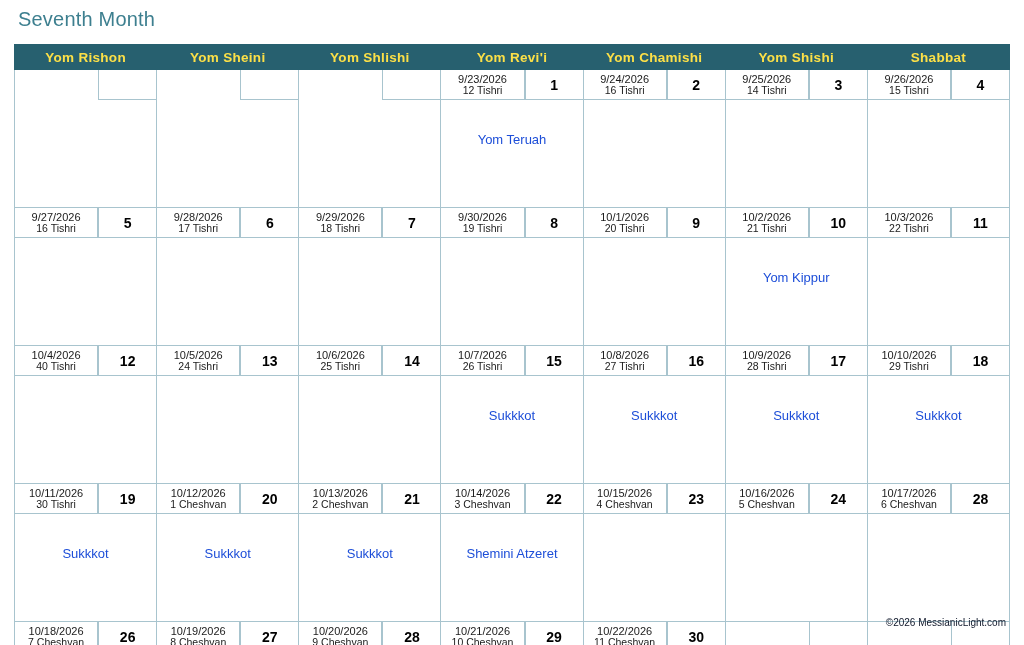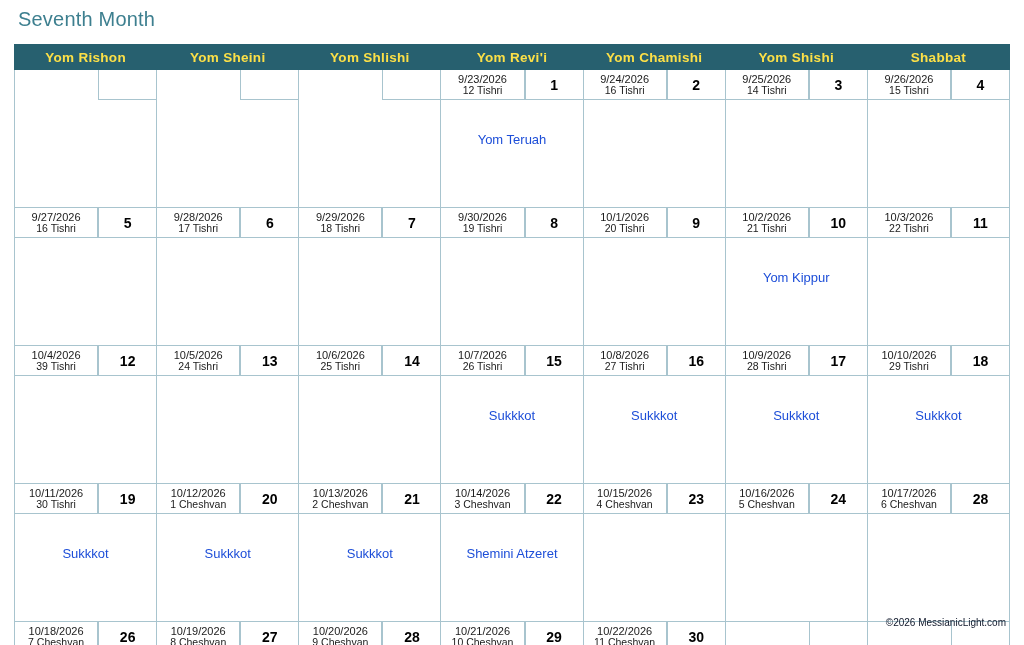--- a/index.html
+++ b/index.html
@@ -290,21 +290,21 @@
                 </div>
                 <div class="numbox">11</div>
               </div>
             </td>
           </tr>
           <tr class="">
             <td class="daycell">
               <div class="cellhead">
                 <div class="datebox">
                   <div class="greg">10/4/2026</div>
-                  <div class="hillel">39 Tishri</div>
+                  <div class="hillel">40 Tishri</div>
                 </div>
                 <div class="numbox">12</div>
               </div>
             </td>
             <td class="daycell">
               <div class="cellhead">
                 <div class="datebox">
                   <div class="greg">10/5/2026</div>
                   <div class="hillel">24 Tishri</div>
                 </div>

